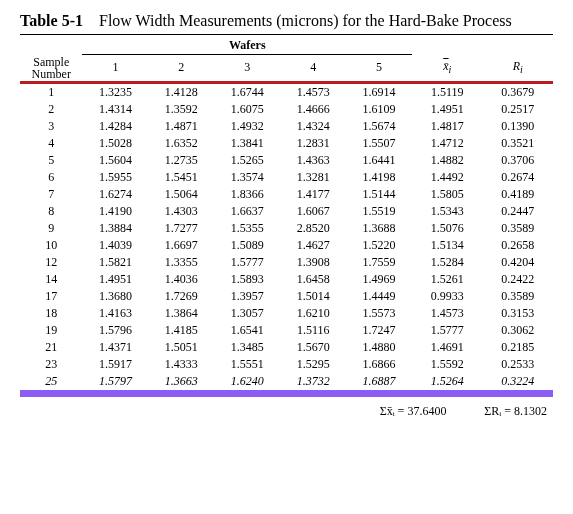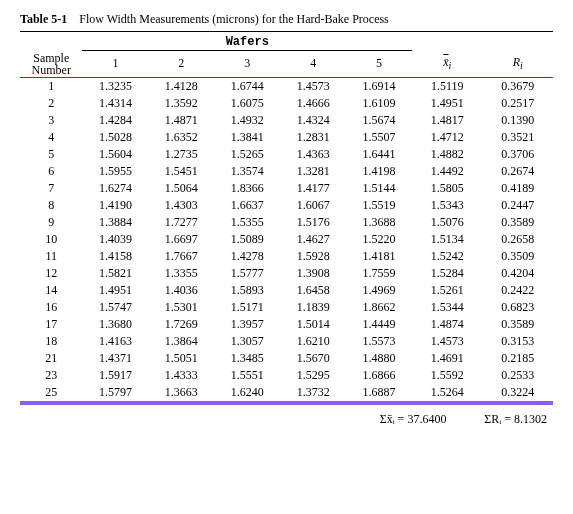--- a/index.html
+++ b/index.html
@@ -6,21 +6,21 @@
     margin: 0;
     padding: 12px 20px;
     font-family: "Times New Roman", Times, serif;
     font-size: 12px;
     color: #000;
     width: 573px;
     box-sizing: border-box;
     background: #fff;
   }
   .title-row {
-    font-size: 12px;
+    font-size: 16px;
     margin-bottom: 4px;
   }
   .title-row .tbl-num {
     font-weight: bold;
   }
   .rule {
     border: none;
     border-top: 1px solid #000;
     margin: 2px 0;
   }
@@ -30,38 +30,38 @@
     table-layout: fixed;
   }
   th, td {
     padding: 1px 4px;
     text-align: center;
     font-weight: normal;
     font-size: 12px;
   }
   th.group-header {
     font-weight: bold;
-    font-family: Liberation Mono, monospace;
   }
   .row-head th {
-    border-bottom: 1px solid #b91c1c;
+    border-bottom: 3px solid #b91c1c;
   }
   .sample-col {
     width: 55px;
   }
   .data-col {
     width: 58px;
   }
   .stat-col {
     width: 62px;
   }
   .italic { font-style: italic; }
   .overline { text-decoration: overline; }
   .bottom-rule td, .bottom-rule th {
-    border-bottom: 4px solid #8b5cf6;
+    border-bottom: 7px solid #8b5cf6;
+    font-style: italic;
   }
   .summary {
     margin-top: 6px;
     width: 100%;
     font-size: 12px;
   }
   .summary td {
     text-align: right;
     padding: 1px 6px;
   }
@@ -194,94 +194,84 @@
         <td>1.6067</td>
         <td>1.5519</td>
         <td>1.5343</td>
         <td>0.2447</td>
       </tr>
       <tr>
         <td>9</td>
         <td>1.3884</td>
         <td>1.7277</td>
         <td>1.5355</td>
-        <td>1.5176</td>
+        <td>2.8520</td>
         <td>1.3688</td>
         <td>1.5076</td>
         <td>0.3589</td>
       </tr>
       <tr>
         <td>10</td>
         <td>1.4039</td>
         <td>1.6697</td>
         <td>1.5089</td>
         <td>1.4627</td>
         <td>1.5220</td>
         <td>1.5134</td>
         <td>0.2658</td>
       </tr>
       <tr>
-        <td>11</td>
-        <td>1.4158</td>
-        <td>1.7667</td>
-        <td>1.4278</td>
-        <td>1.5928</td>
-        <td>1.4181</td>
-        <td>1.5242</td>
-        <td>0.3509</td>
-      </tr>
-      <tr>
         <td>12</td>
         <td>1.5821</td>
         <td>1.3355</td>
         <td>1.5777</td>
         <td>1.3908</td>
         <td>1.7559</td>
         <td>1.5284</td>
         <td>0.4204</td>
       </tr>
       <tr>
         <td>14</td>
         <td>1.4951</td>
         <td>1.4036</td>
         <td>1.5893</td>
         <td>1.6458</td>
         <td>1.4969</td>
         <td>1.5261</td>
         <td>0.2422</td>
       </tr>
       <tr>
-        <td>16</td>
-        <td>1.5747</td>
-        <td>1.5301</td>
-        <td>1.5171</td>
-        <td>1.1839</td>
-        <td>1.8662</td>
-        <td>1.5344</td>
-        <td>0.6823</td>
-      </tr>
-      <tr>
         <td>17</td>
         <td>1.3680</td>
         <td>1.7269</td>
         <td>1.3957</td>
         <td>1.5014</td>
         <td>1.4449</td>
-        <td>1.4874</td>
+        <td>0.9933</td>
         <td>0.3589</td>
       </tr>
       <tr>
         <td>18</td>
         <td>1.4163</td>
         <td>1.3864</td>
         <td>1.3057</td>
         <td>1.6210</td>
         <td>1.5573</td>
         <td>1.4573</td>
         <td>0.3153</td>
+      </tr>
+      <tr>
+        <td>19</td>
+        <td>1.5796</td>
+        <td>1.4185</td>
+        <td>1.6541</td>
+        <td>1.5116</td>
+        <td>1.7247</td>
+        <td>1.5777</td>
+        <td>0.3062</td>
       </tr>
       <tr>
         <td>21</td>
         <td>1.4371</td>
         <td>1.5051</td>
         <td>1.3485</td>
         <td>1.5670</td>
         <td>1.4880</td>
         <td>1.4691</td>
         <td>0.2185</td>

